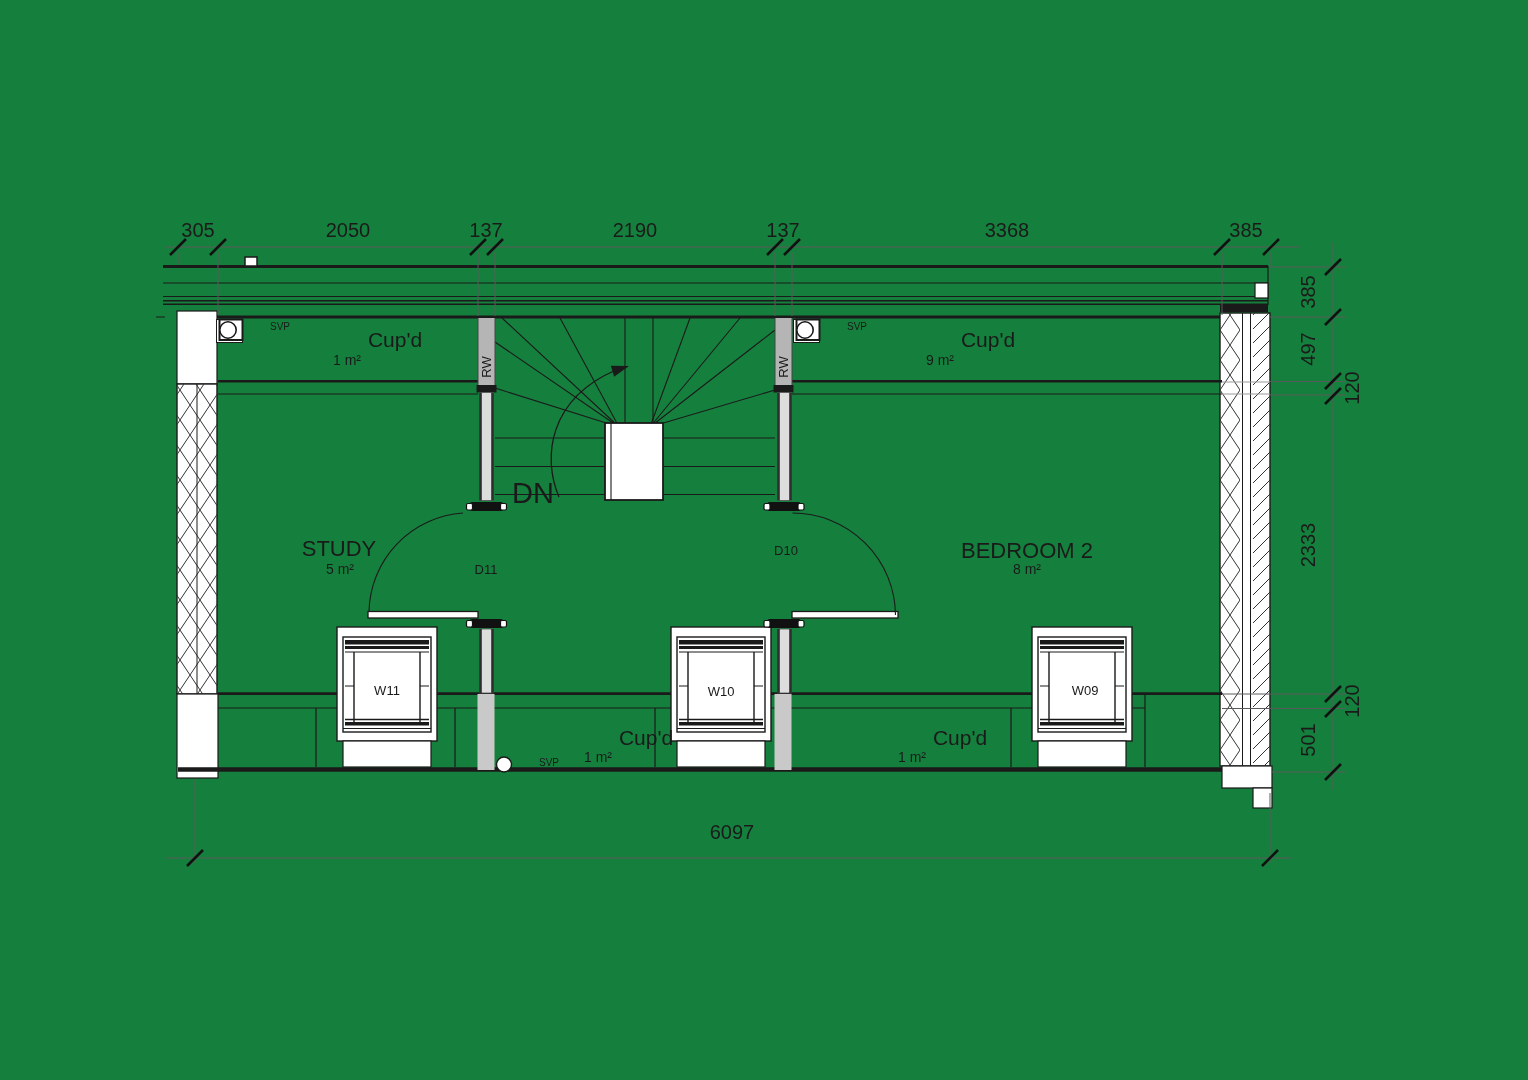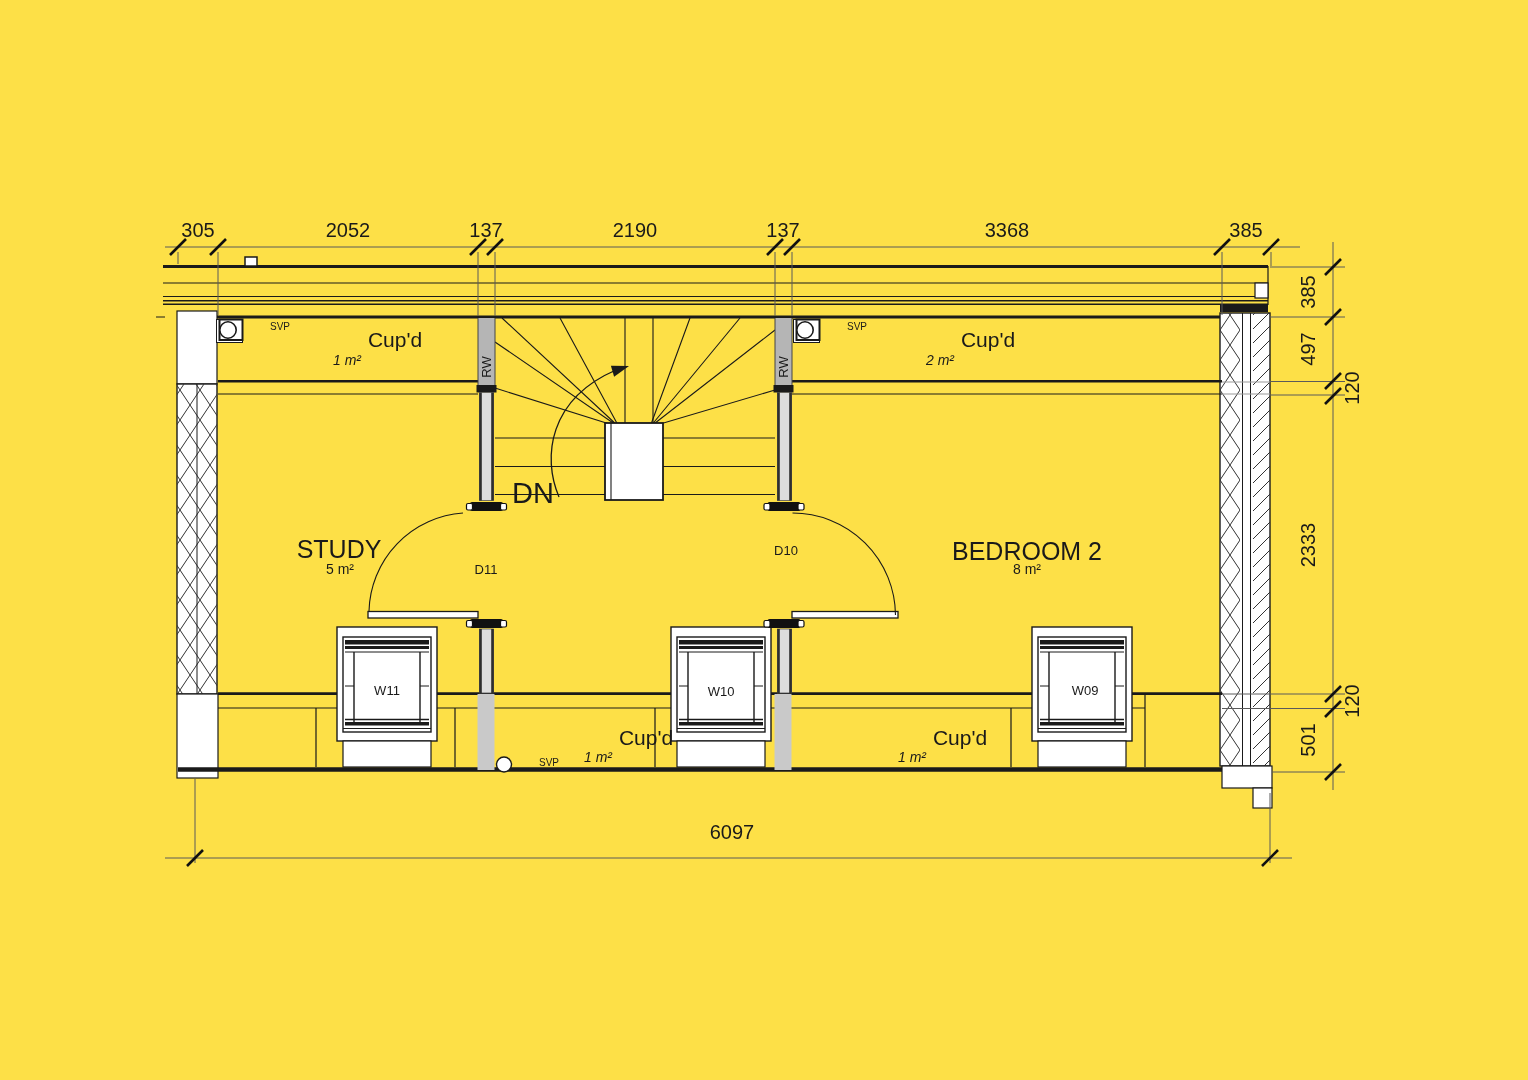--- a/index.html
+++ b/index.html
@@ -1,30 +1,30 @@
 <!DOCTYPE html>
 <html><head>
 <meta charset="utf-8">
 <style>
   html,body{margin:0;padding:0;background:#ffffff;}
-  #stage{position:relative;width:1528px;height:1080px;background:#fde047;overflow:hidden;
+  #stage{position:relative;width:1528px;height:1080px;background:#15803d;overflow:hidden;
          font-family:"Liberation Sans",sans-serif;color:#1a1a1a;}
   #linework{position:absolute;left:0;top:0;}
   .lbl{position:absolute;transform:translate(-50%,-50%);white-space:nowrap;color:#1a1a1a;
        font-family:"Liberation Sans",sans-serif;line-height:1;}
   .rot{transform:translate(-50%,-50%) rotate(-90deg);}
   .ll{transform:translate(0,-50%);margin-left:24px;}
   .s9{font-size:10px;}
   .s13{font-size:13px;}
-  .s14{font-size:14px;font-style:italic;}
+  .s14{font-size:14px;}
   .s15{font-size:14px;}
   .s20{font-size:20px;}
   .s21{font-size:21px;margin-left:48px;}
   .s22{font-size:29px;}
-  .s23{font-size:25px;}
+  .s23{font-size:22px;}
 </style>
 </head>
 <body>
 
 <div id="stage">
 
 <svg id="linework" width="1528" height="1080" viewBox="0 0 1528 1080">
   <defs>
     <pattern id="hx" width="20" height="30" patternUnits="userSpaceOnUse">
       <path d="M0 0 L20 30 M20 0 L0 30" stroke="#333" stroke-width="1" fill="none"></path>
@@ -198,40 +198,40 @@
   <g stroke="#111" stroke-width="2.6">
     <path d="M170 255 L186 239 M210 255 L226 239 M470 255 L486 239 M487 255 L503 239
              M767 255 L783 239 M784 255 L800 239 M1214 255 L1230 239 M1263 255 L1279 239"></path>
     <path d="M1325 275 L1341 259 M1325 325 L1341 309 M1325 389 L1341 373 M1325 404 L1341 388
              M1325 702 L1341 686 M1325 717 L1341 701 M1325 780 L1341 764"></path>
     <path d="M187 866 L203 850 M1262 866 L1278 850"></path>
   </g>
 </svg>
 
   <div class="lbl s20" style="left:198px;top:230px">305</div>
-  <div class="lbl s20" style="left:348px;top:230px">2052</div>
+  <div class="lbl s20" style="left:348px;top:230px">2050</div>
   <div class="lbl s20" style="left:486px;top:230px">137</div>
   <div class="lbl s20" style="left:635px;top:230px">2190</div>
   <div class="lbl s20" style="left:783px;top:230px">137</div>
   <div class="lbl s20" style="left:1007px;top:230px">3368</div>
   <div class="lbl s20" style="left:1246px;top:230px">385</div>
 
   <div class="lbl rot s20" style="left:1308px;top:292px">385</div>
   <div class="lbl rot s20" style="left:1308px;top:349px">497</div>
   <div class="lbl rot s20" style="left:1352px;top:388px">120</div>
   <div class="lbl rot s20" style="left:1308px;top:545px">2333</div>
   <div class="lbl rot s20" style="left:1352px;top:701px">120</div>
   <div class="lbl rot s20" style="left:1308px;top:740px">501</div>
 
   <div class="lbl s20" style="left:732px;top:832px">6097</div>
 
   <div class="lbl s21" style="left:347px;top:339px">Cup'd</div>
   <div class="lbl s14" style="left:347px;top:360px">1 m²</div>
   <div class="lbl s21" style="left:940px;top:339px">Cup'd</div>
-  <div class="lbl s14" style="left:940px;top:360px">2 m²</div>
+  <div class="lbl s14" style="left:940px;top:360px">9 m²</div>
 
   <div class="lbl s23" style="left:339px;top:549px">STUDY</div>
   <div class="lbl s15" style="left:340px;top:569px">5 m²</div>
   <div class="lbl s23" style="left:1027px;top:551px">BEDROOM 2</div>
   <div class="lbl s15" style="left:1027px;top:569px">8 m²</div>
 
   <div class="lbl s21" style="left:598px;top:737px">Cup'd</div>
   <div class="lbl s14" style="left:598px;top:757px">1 m²</div>
   <div class="lbl s21" style="left:912px;top:737px">Cup'd</div>
   <div class="lbl s14" style="left:912px;top:757px">1 m²</div>

